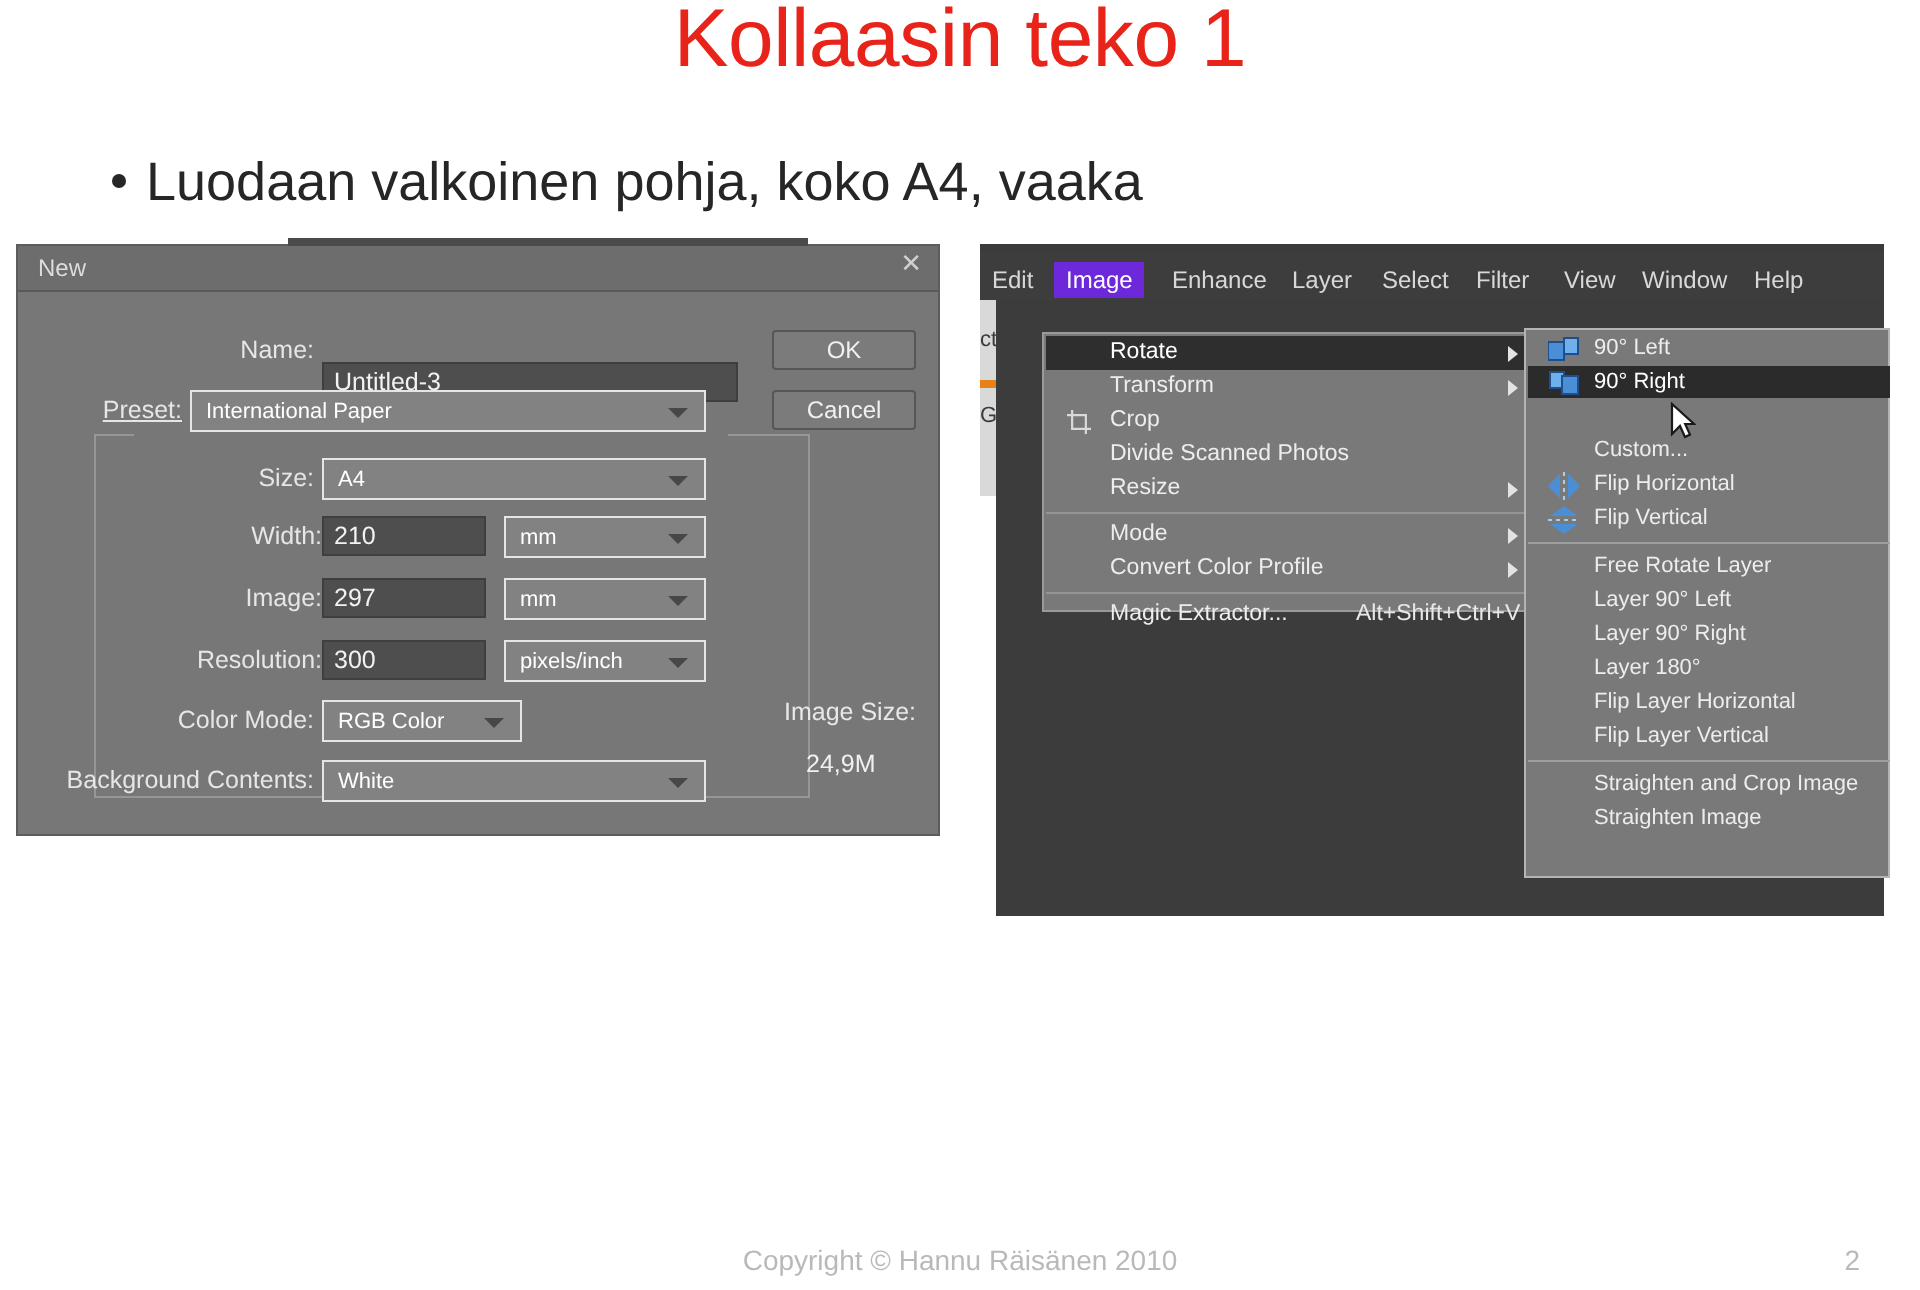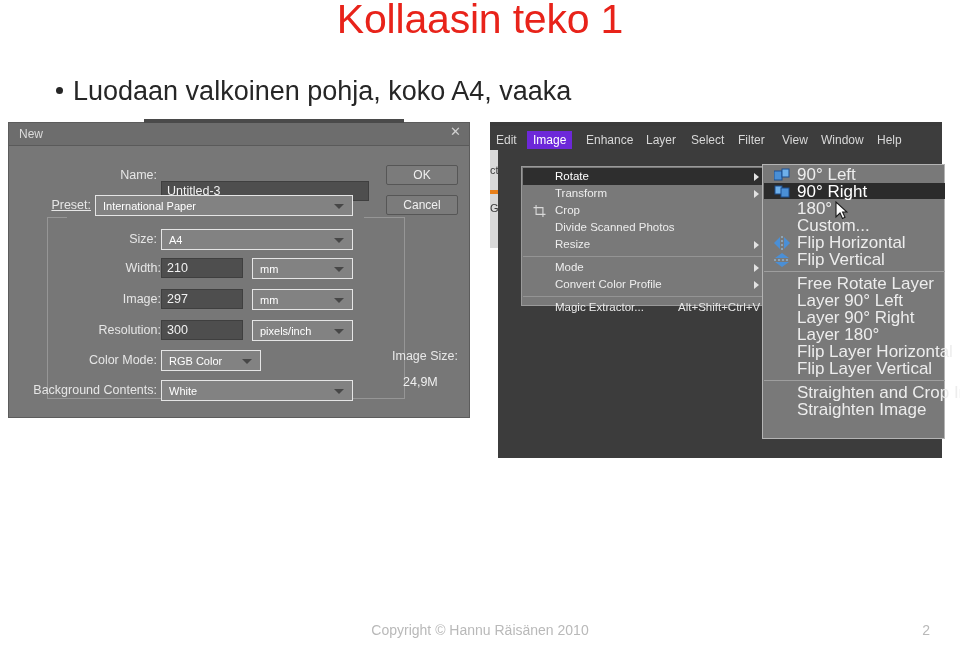--- a/index.html
+++ b/index.html
@@ -145,21 +145,21 @@
   #crop-icon{
     position:absolute;left:10px;top:3px;width:13px;height:12px;
   }
   
   #rotate-menu{
     position:absolute;left:272px;top:42px;width:183px;height:275px;
     background:#797979;border:1px solid #b4b4b4;box-sizing:border-box;
   }
   .ri{
     position:absolute;left:1px;width:181px;height:16px;color:#ededed;
-    font-size:17px;line-height:17px;white-space:nowrap;
+    font-size:11px;line-height:17px;white-space:nowrap;
   }
   .ri .txt{position:absolute;left:33px;top:0;}
   .ri.sel{background:#2b2b2b;color:#ffffff;}
   .rsep{position:absolute;left:1px;width:181px;height:1px;background:#9e9e9e;}
   .rot-ico{position:absolute;left:10px;top:2px;width:16px;height:14px;}
   #cursor{
     position:absolute;left:72px;top:36px;width:13px;height:19px;
   }
   
   #copyright{
@@ -336,23 +336,20 @@
         </svg>
         <span class="txt">90° Left</span>
       </div>
       <div class="ri sel" style="top:18px;">
         <svg class="rot-ico" viewBox="0 0 16 14">
           <rect x="1" y="1" width="7" height="8" fill="#6fb0ea" stroke="#1d4f8f"></rect>
           <rect x="7" y="3" width="8" height="9" fill="#4a8fd6" stroke="#1d4f8f"></rect>
         </svg>
         <span class="txt">90° Right</span>
       </div>
-      <div class="ri" style="top:35px;">
-        <span class="txt">180°</span>
-      </div>
       <div class="ri" style="top:52px;">
         <span class="txt">Custom...</span>
       </div>
       <div class="ri" style="top:69px;">
         <svg class="rot-ico" viewBox="0 0 16 14">
           <path d="M6 1 L0 7 L6 13 Z" fill="#4a8fd6"></path>
           <path d="M10 1 L16 7 L10 13 Z" fill="#4a8fd6"></path>
           <line x1="8" y1="0" x2="8" y2="14" stroke="#9fd0f5" stroke-dasharray="2,2"></line>
         </svg>
         <span class="txt">Flip Horizontal</span>

